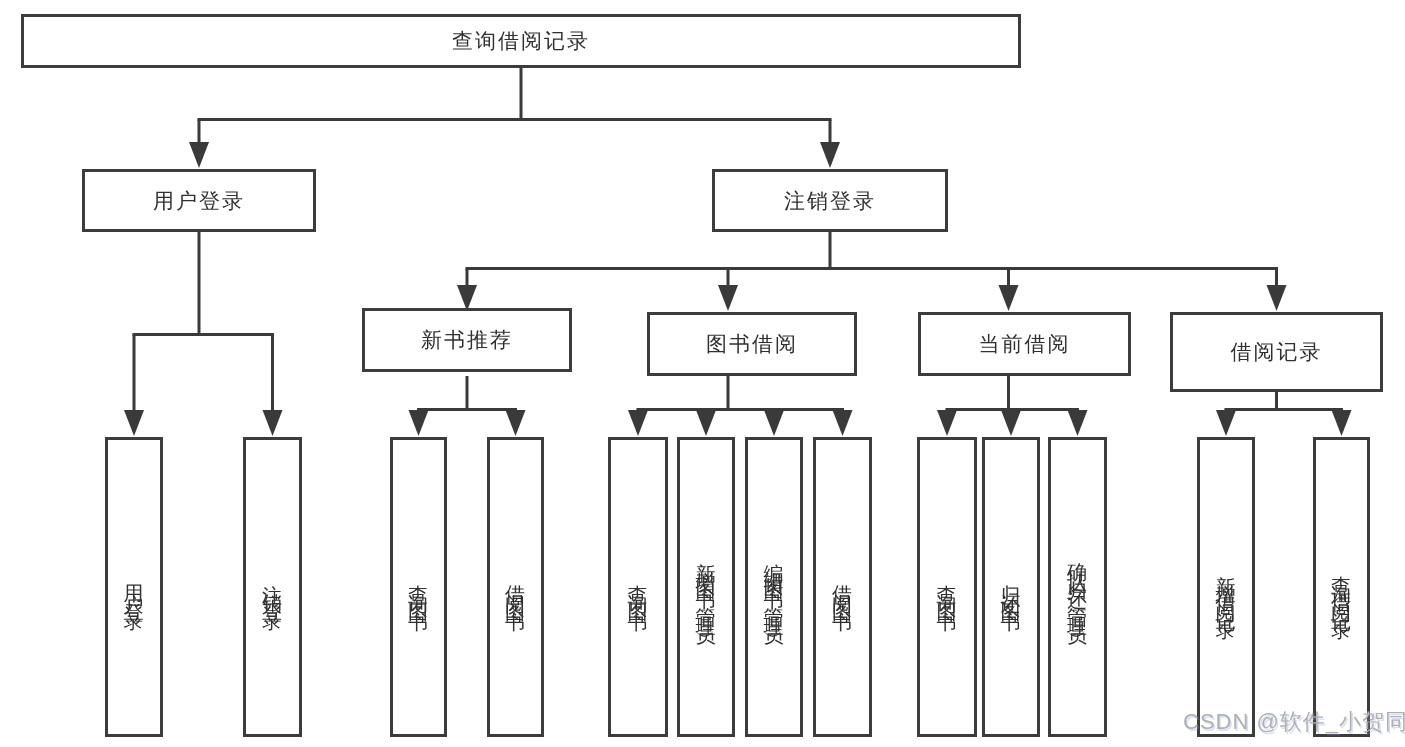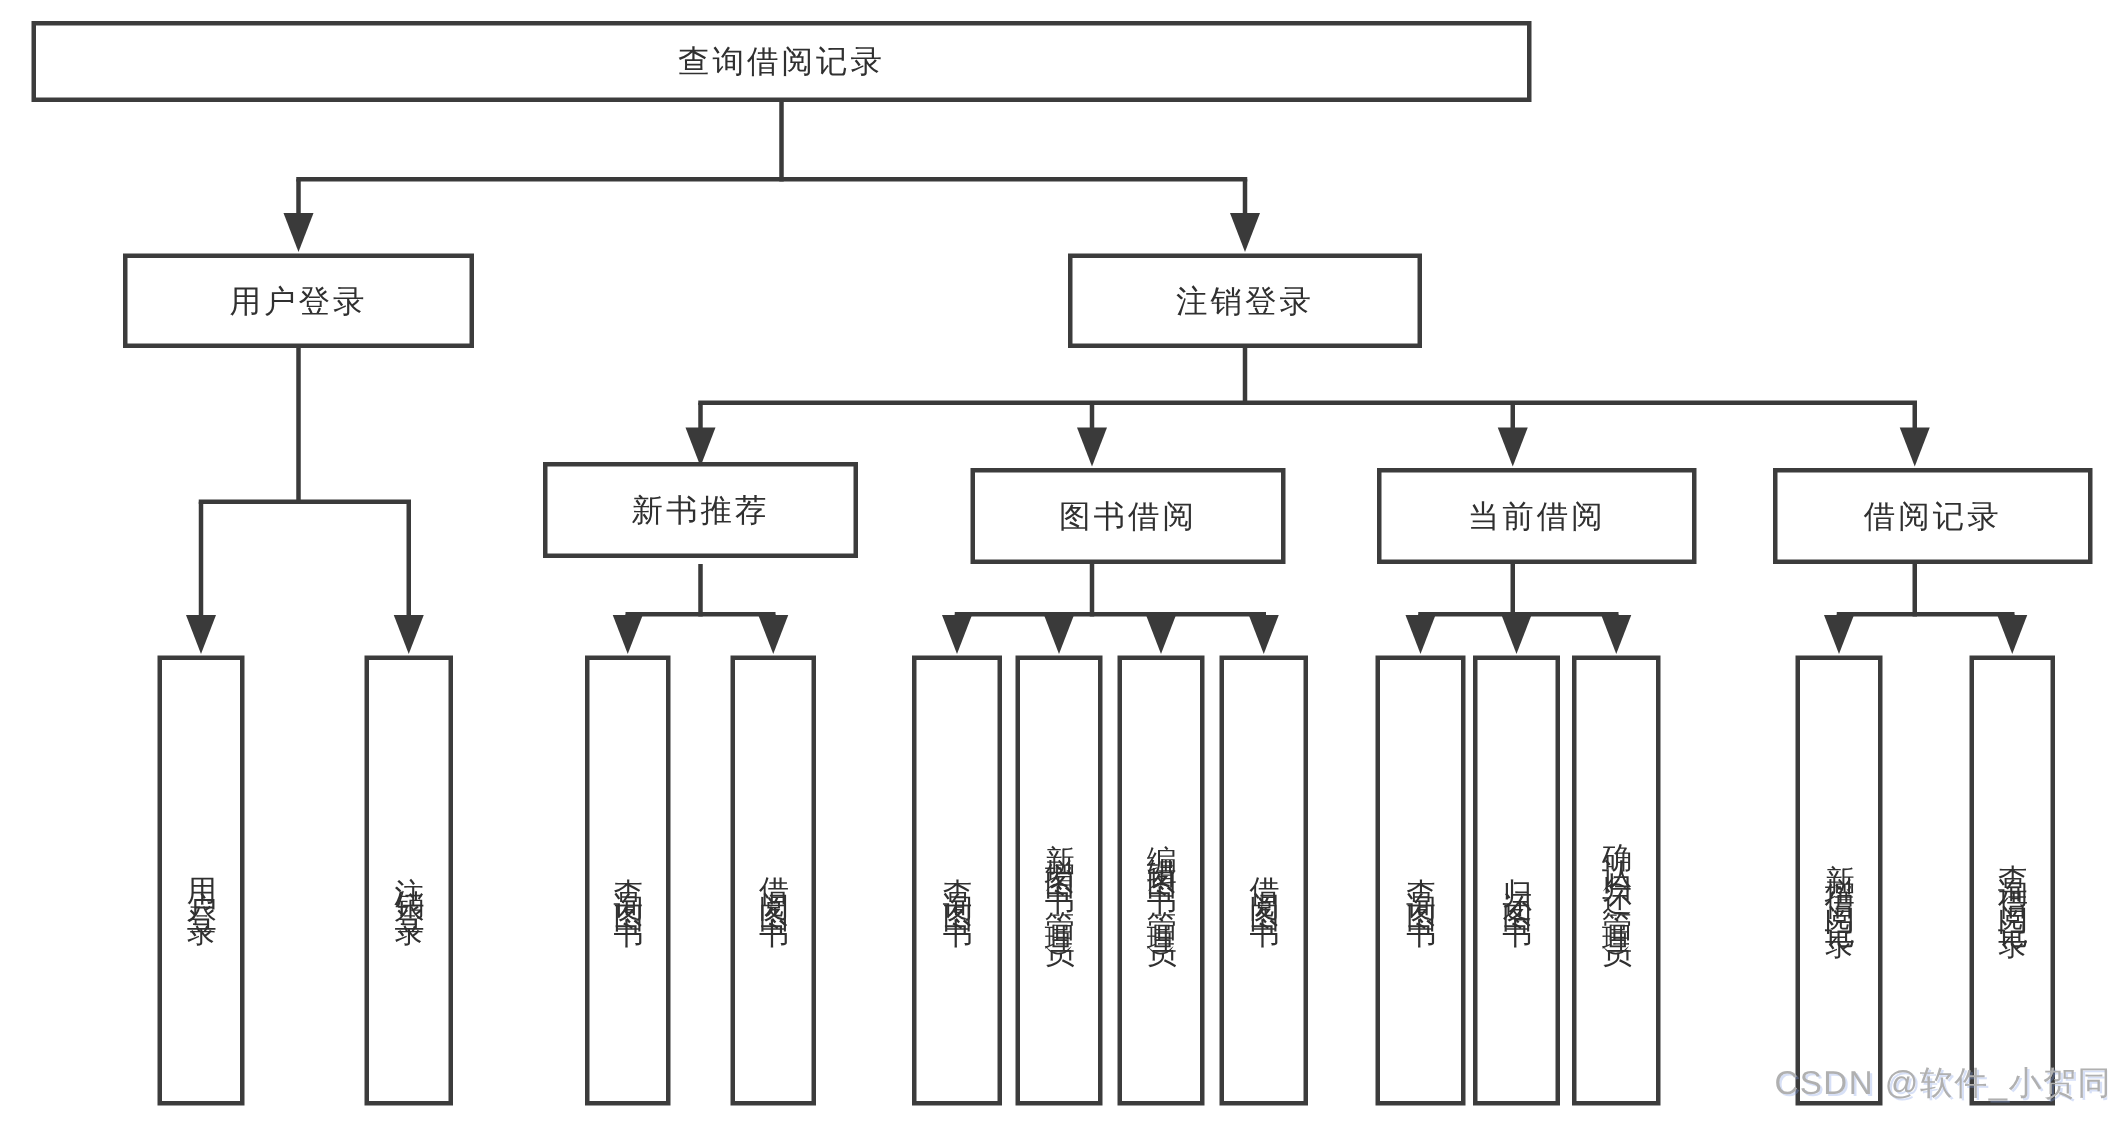--- a/index.html
+++ b/index.html
@@ -108,21 +108,21 @@
 
   <div class="node" style="left:362px;top:308px;width:210px;height:64px;">
     <span>新书推荐</span>
   </div>
   <div class="node" style="left:623px;top:312px;width:210px;height:64px;margin-left:24px;">
     <span>图书借阅</span>
   </div>
   <div class="node" style="left:902px;top:312px;width:213px;height:64px;margin-left:16px;">
     <span>当前借阅</span>
   </div>
-  <div class="node" style="left:1170px;top:312px;width:213px;height:64px;margin-left:12px;">
+  <div class="node" style="left:1170px;top:312px;width:213px;height:80px;">
     <span>借阅记录</span>
   </div>
 
   <div class="node vnode" style="left:105px;top:437px;width:58px;height:300px;">
     <span>用户登录</span>
   </div>
   <div class="node vnode" style="left:243px;top:437px;width:59px;height:300px;">
     <span>注销登录</span>
   </div>
 

